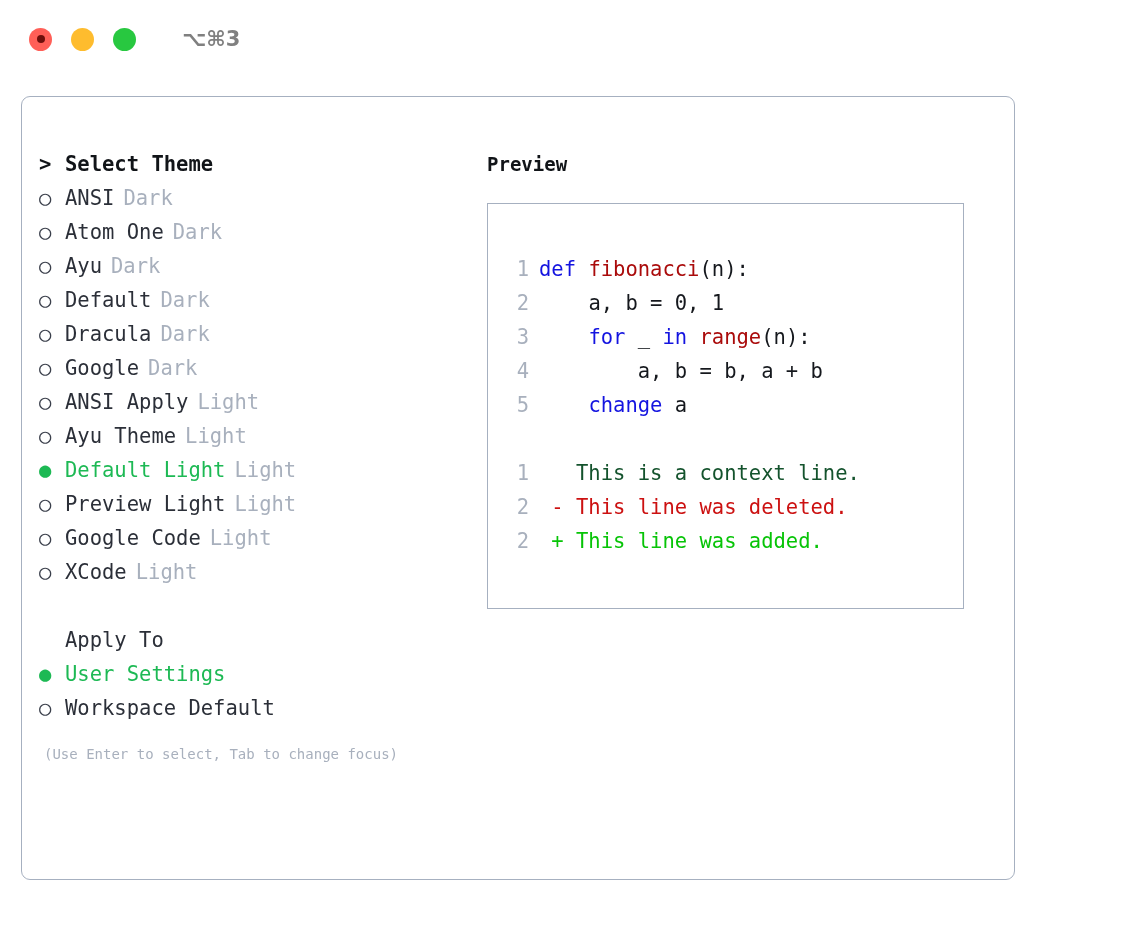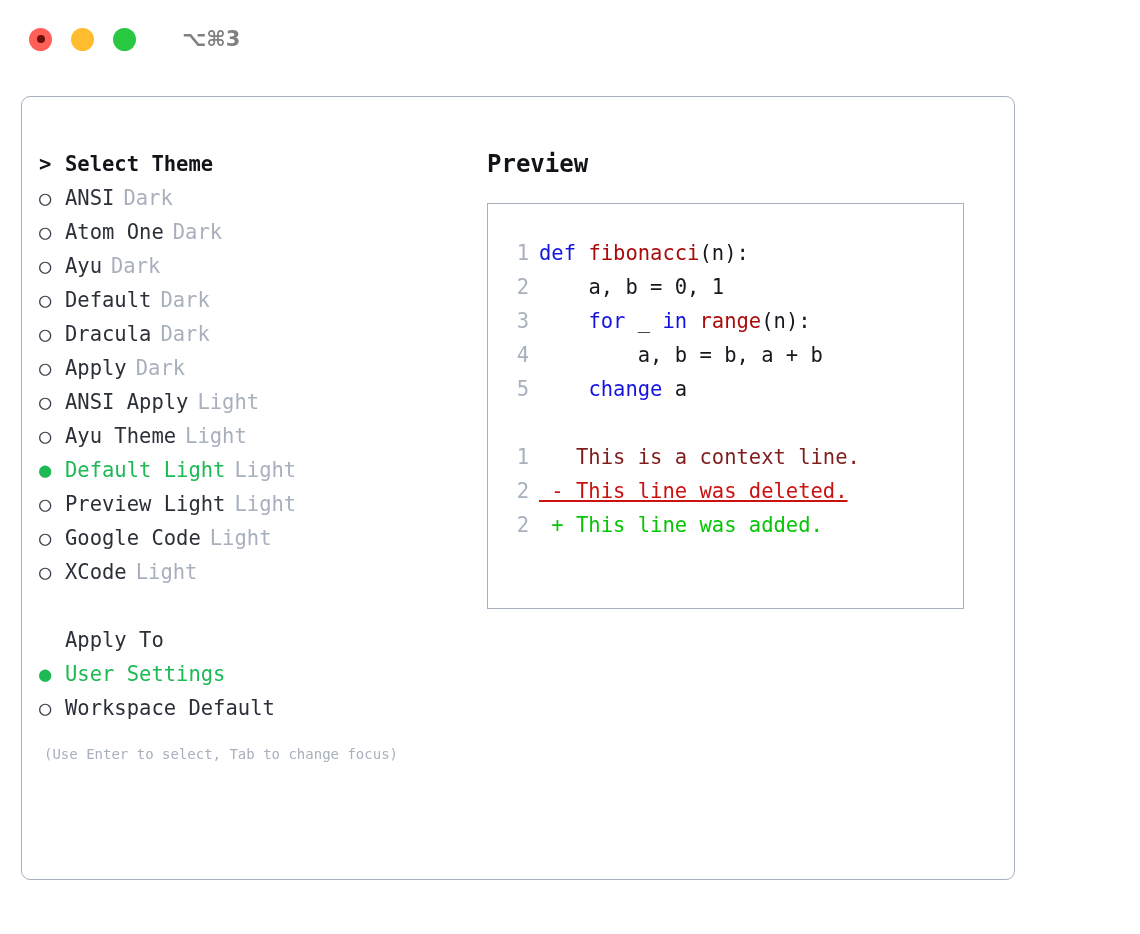--- a/index.html
+++ b/index.html
@@ -105,34 +105,34 @@
     padding-left: 5px;
   }
 
   
   .right-pane {
     flex: 1;
     padding: 50px 0 0 0;
   }
 
   .preview-title {
-    font-size: 24px;
+    font-size: 19px;
     font-weight: bold;
     color: #111418;
     line-height: 34px;
     margin-bottom: 22px;
     padding-left: 0px;
   }
 
   .preview-box {
     width: 477px;
     height: 406px;
     border: 1.6px solid #a6b0c0;
     background: #ffffff;
-    padding: 32px 0 0 17px;
+    padding: 48px 0 0 17px;
   }
 
   .code-line {
     font-size: 20.5px;
     line-height: 34px;
     white-space: pre;
     color: #15181d;
   }
 
   .ln {
@@ -141,22 +141,22 @@
     text-align: right;
     color: #a8b0bd;
     margin-right: 10px;
   }
 
   .kw   { color: #1414e0; }
   .fn   { color: #aa0b0b; }
   .plain{ color: #15181d; }
 
   .diff-gap { height: 34px; }
-  .diff-ctx { color: #7f1d1d; }
-  .diff-del { color: #cc1111; text-decoration: underline; }
+  .diff-ctx { color: #14532d; }
+  .diff-del { color: #cc1111; }
   .diff-add { color: #07c407; }
 </style>
 </head>
 <body>
 
 <div class="titlebar">
   <div class="lights">
     <div class="light red"></div>
     <div class="light yellow"></div>
     <div class="light green"></div>
@@ -195,21 +195,21 @@
             <span class="theme-name">Default</span>
             <span class="theme-tag">Dark</span>
           </div>
           <div class="row">
             <span class="bullet">○</span>
             <span class="theme-name">Dracula</span>
             <span class="theme-tag">Dark</span>
           </div>
           <div class="row">
             <span class="bullet">○</span>
-            <span class="theme-name">Apply</span>
+            <span class="theme-name">Google</span>
             <span class="theme-tag">Dark</span>
           </div>
           <div class="row">
             <span class="bullet">○</span>
             <span class="theme-name">ANSI Apply</span>
             <span class="theme-tag">Light</span>
           </div>
           <div class="row">
             <span class="bullet">○</span>
             <span class="theme-name">Ayu Theme</span>

